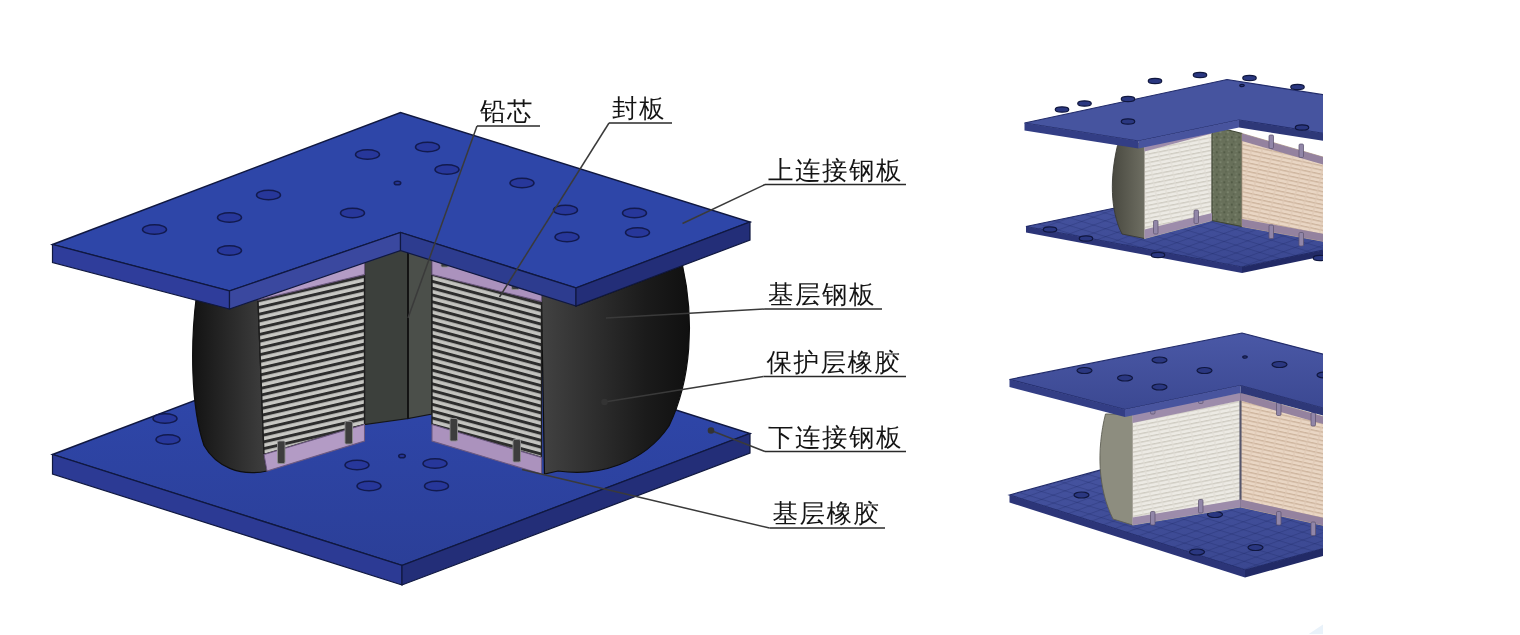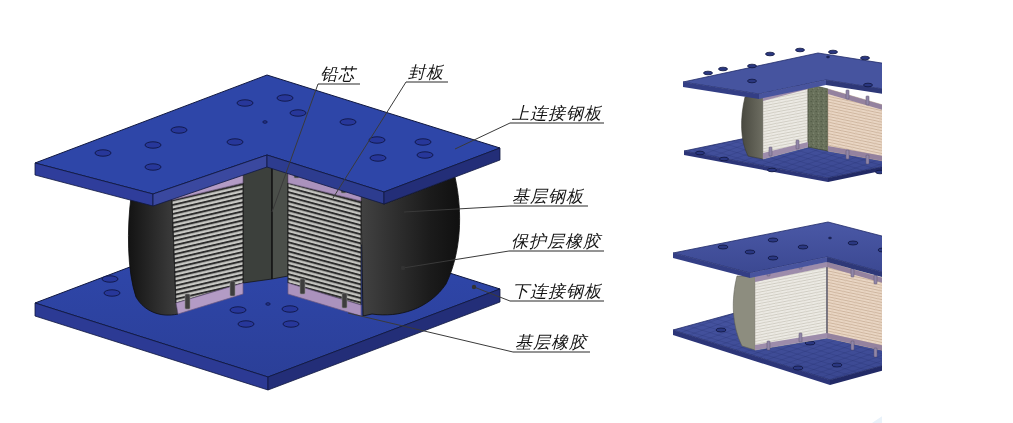--- a/index.html
+++ b/index.html
@@ -1,17 +1,17 @@
 <!DOCTYPE html>
 <html><head>
 <meta charset="utf-8">
 <style>
   html,body{margin:0;padding:0;background:#ffffff;}
   .canvas{position:relative;width:882px;height:423px;background:#ffffff;overflow:hidden;
-          font-family:"DejaVu Sans","Liberation Sans",sans-serif;font-style:italic;}
+          font-family:"DejaVu Sans","Liberation Sans",sans-serif;}
   svg{display:block;}
   .cad-label{font-family:"DejaVu Serif","Liberation Serif",serif;font-size:17px;fill:#141414;letter-spacing:1px;}
   .leader{stroke:#3a3a3a;stroke-width:1;fill:none;}
   .underline{stroke:#2a2a2a;stroke-width:1.1;}
   .hole{fill:#27379a;stroke:#121a4e;stroke-width:1;}
   .hole-sm{fill:#2a3780;stroke:#10173f;stroke-width:0.8;}
   .pin{fill:#3d3d3d;stroke:#8f8f8f;stroke-width:0.6;}
   .pin-r{fill:#9186a8;stroke:#5e5470;stroke-width:0.5;}
 </style>
 </head>

